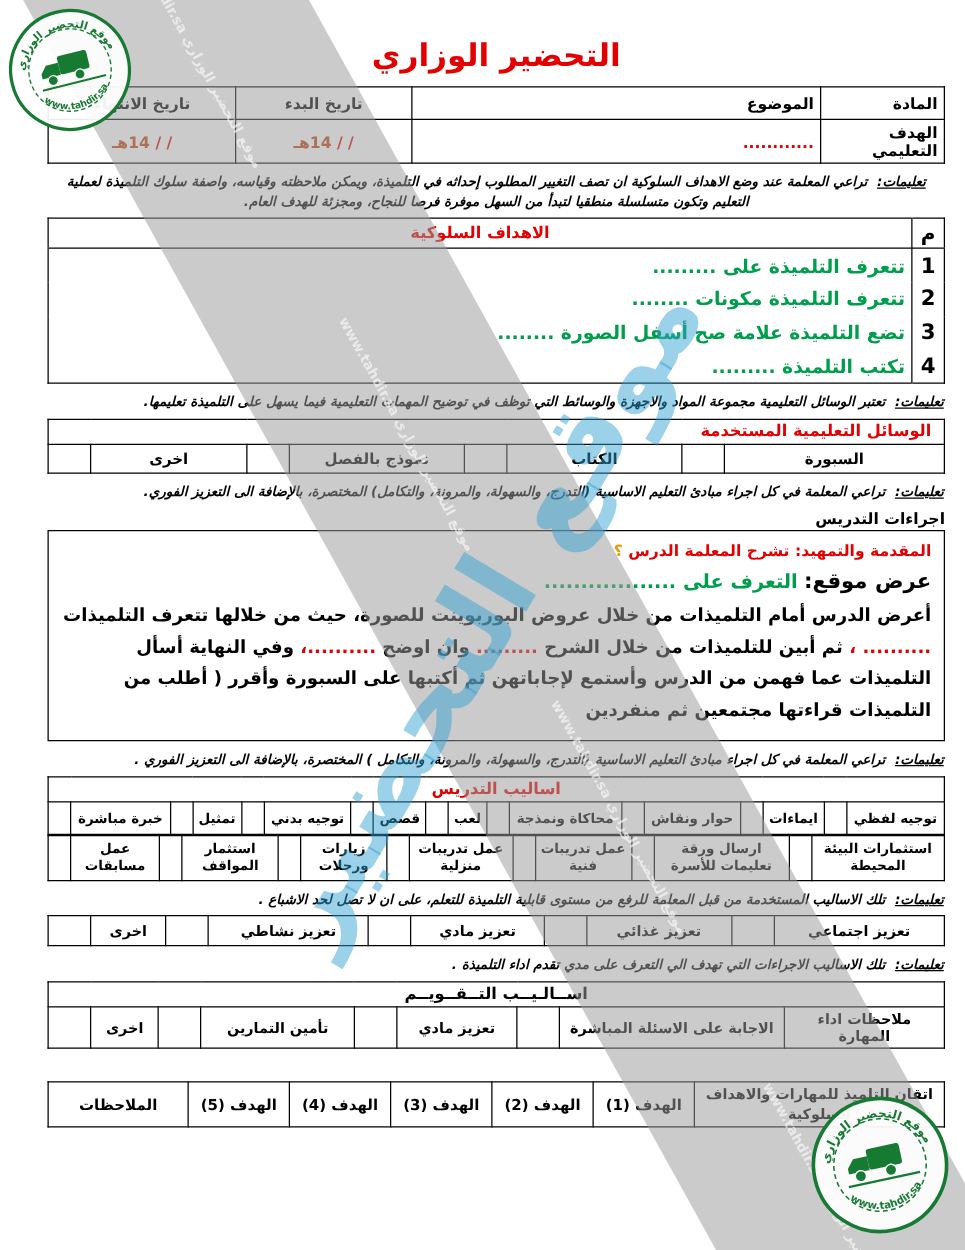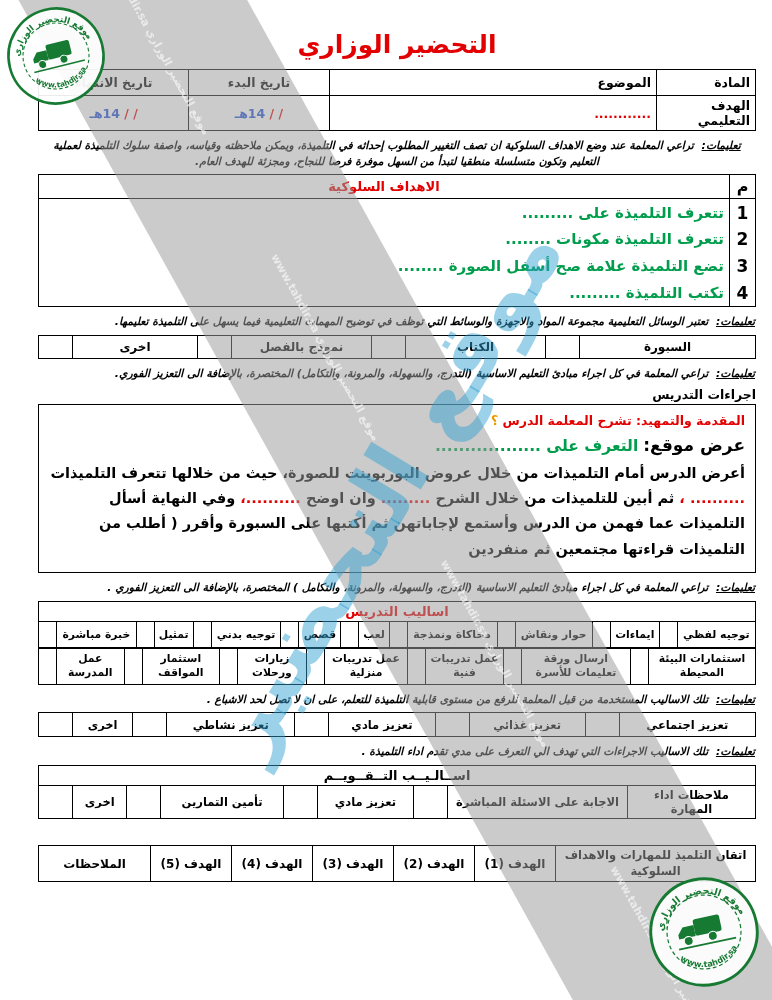--- a/index.html
+++ b/index.html
@@ -41,21 +41,21 @@
   .hdr-red.right { text-align:right; padding-right:10px; }
   .hdr-black { color:#000; font-size:13px; text-align:center; height:20px; }
   .box { width:18px; } .box-w { width:34px; }
 
   
   .info-table td { font-size:12.5px; height:26px; }
   .cell-right { text-align:right; }
   .cell-center { text-align:center; }
   .red { color:#e30000; }
   .green { color:#009e4c; }
-  .blue { color:#1d4ed8; }
+  .blue { color:#c2410c; }
   .orange { color:#e89a00; }
 
   
   .instr { font-size:10.8px; font-weight:bold; margin:7px 1px 5px 1px; text-align:right; line-height:1.45;font-style:italic; }
   .instr.center { text-align:center; }
   .instr-label { text-decoration:underline; margin-left:4px; }
 
   
   .obj-table { border:1.6px solid #000; }
   .obj-table td { border:none; }
@@ -208,20 +208,23 @@
     </tbody>
       </table>
 
     <div class="instr">
       <span class="instr-label">تعليمات:</span>
       <span>تعتبر الوسائل التعليمية مجموعة المواد والاجهزة والوسائط التي توظف في توضيح المهمات التعليمية فيما يسهل على التلميذة تعليمها.</span>
     </div>
 
     <table class="aids-table">
       <tbody>
+          <tr>
+        <td class="hdr-red right" colspan="8">الوسائل التعليمية المستخدمة</td>
+      </tr>
       <tr>
         <td class="lbl" style="width:176px">السبورة</td>
         <td class="box-w"></td>
         <td class="lbl" style="width:140px">الكتاب</td>
         <td class="box-w"></td>
         <td class="lbl" style="width:140px">نموذج بالفصل</td>
         <td class="box-w"></td>
         <td class="lbl">اخرى</td>
         <td class="box-w"></td>
       </tr>
@@ -291,21 +294,21 @@
         <td class="lbl">ارسال ورقة تعليمات للأسرة</td>
         <td class="box"></td>
         <td class="lbl">عمل تدريبات فنية</td>
         <td class="box"></td>
         <td class="lbl">عمل تدريبات منزلية</td>
         <td class="box"></td>
         <td class="lbl">زيارات ورحلات</td>
         <td class="box"></td>
         <td class="lbl">استثمار المواقف</td>
         <td class="box"></td>
-        <td class="lbl">عمل المدرسة</td>
+        <td class="lbl">عمل مسابقات</td>
         <td class="box"></td>
       </tr>
     </tbody>
       </table>
 
     <div class="instr">
       <span class="instr-label">تعليمات:</span>
       <span>تلك الاساليب المستخدمة من قبل المعلمة للرفع من مستوى قابلية التلميذة للتعلم، على ان لا تصل لحد الاشباع .</span>
     </div>
 

